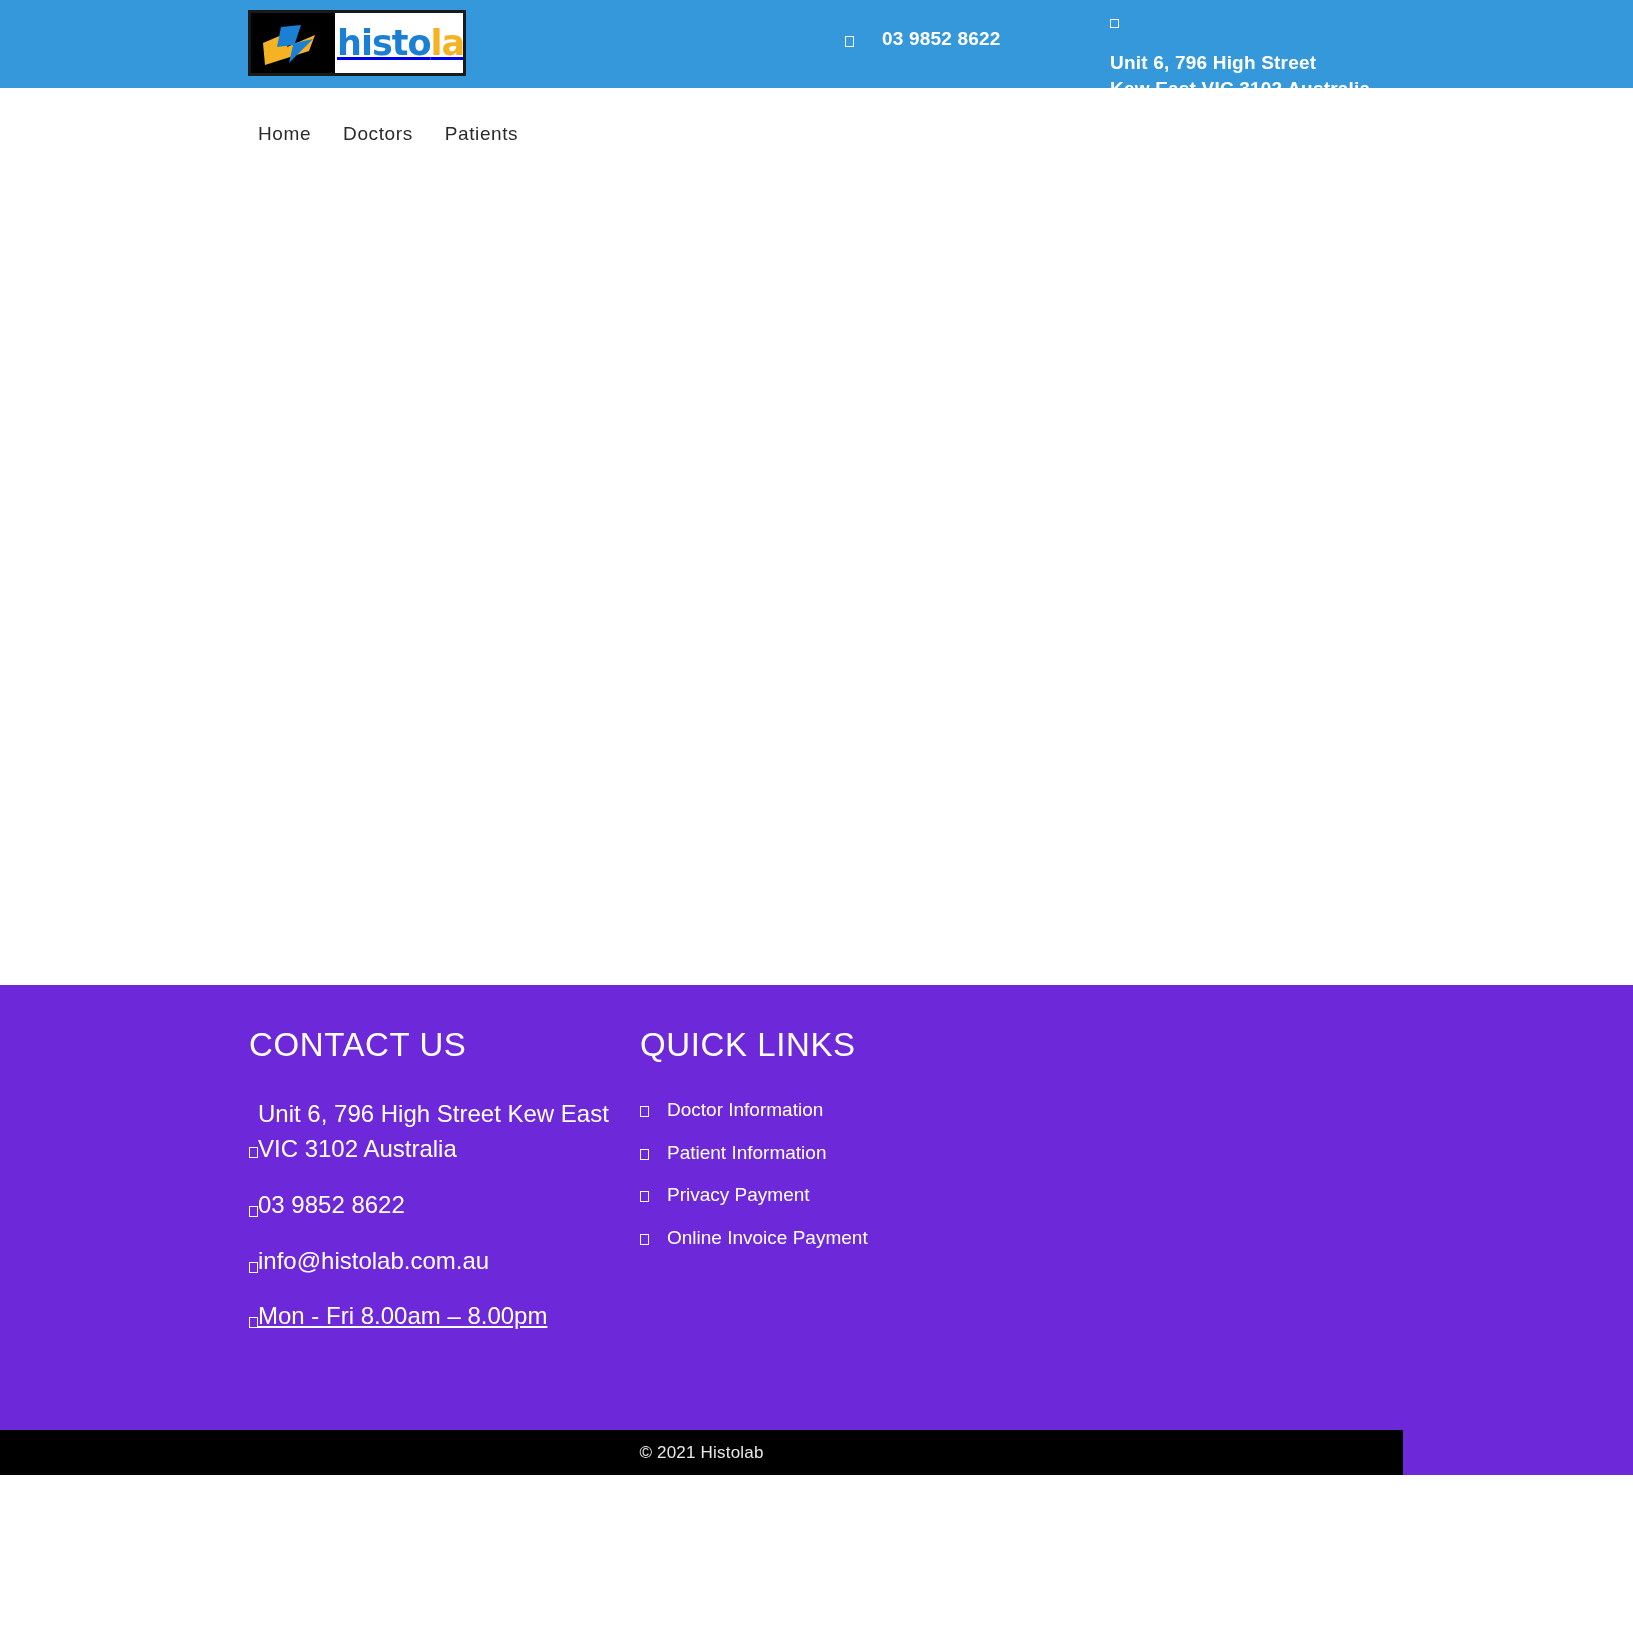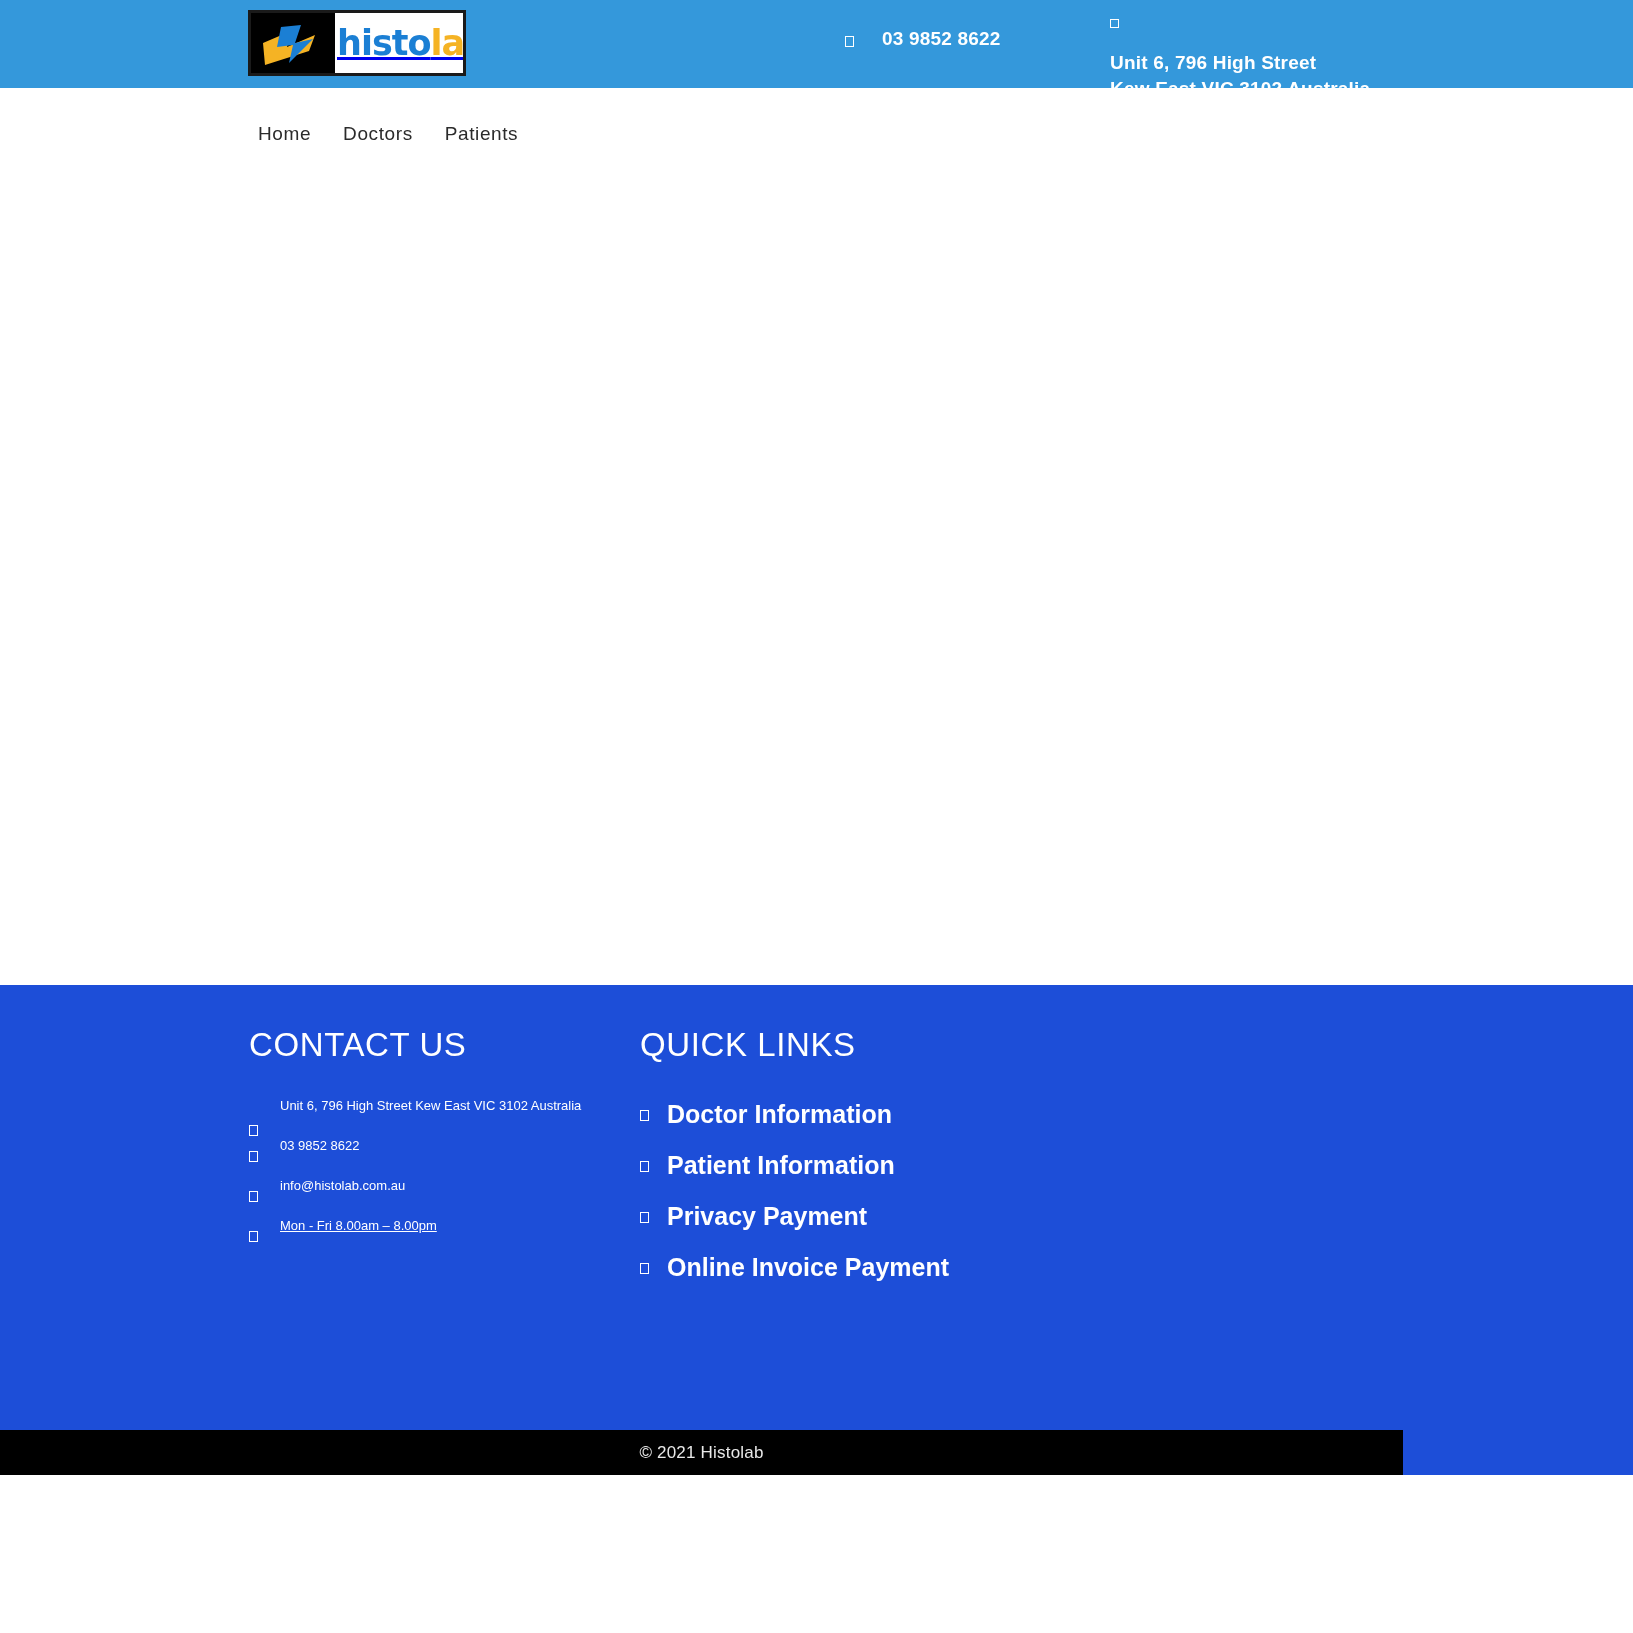--- a/index.html
+++ b/index.html
@@ -158,21 +158,21 @@
     height: 825px;
     background: #ffffff;
   }
 
   
   .footer {
     position: absolute;
     top: 985px; left: 0;
     width: 1633px;
     height: 518px;
-    background: #1d4ed8;
+    background: #6d28d9;
   }
   .footer-col-contact {
     position: absolute;
     left: 249px;
     top: 42px;
     width: 380px;
   }
   .footer-col-links {
     position: absolute;
     left: 640px;
@@ -183,39 +183,38 @@
     color: #ffffff;
     font-size: 33px;
     font-weight: 300;
     letter-spacing: .6px;
     line-height: 1.1;
     margin-bottom: 34px;
     white-space: nowrap;
   }
   .f-item {
     display: flex;
-    align-items: flex-end;
-    gap: 22px;
-    color: #ffffff;
-    font-size: 13px;
+    align-items: center;
+    color: #ffffff;
+    font-size: 24px;
     font-weight: 400;
     line-height: 1.45;
     margin-bottom: 21px;
   }
   .f-item .boxglyph { top: 6px; }
   .f-item.addr .boxglyph { top: 20px; }
   .f-item.spaced { margin-top: 11px; text-decoration: underline; }
 
   .f-link {
     display: flex;
     align-items: center;
     gap: 18px;
     color: #ffffff;
-    font-size: 25px;
-    font-weight: 700;
+    font-size: 19px;
+    font-weight: 400;
     line-height: 1.4;
     margin-bottom: 16px;
     text-decoration: none;
   }
   .f-link .boxglyph { top: 1px; }
 
   
   .copybar {
     position: absolute;
     top: 1430px; left: 0;

